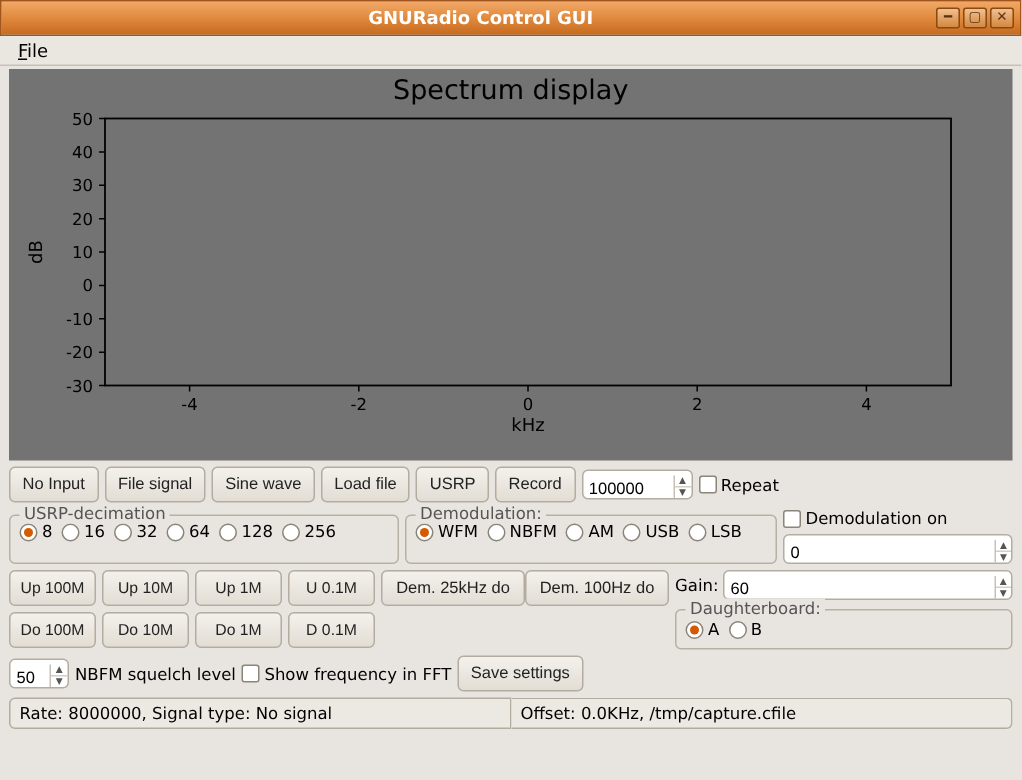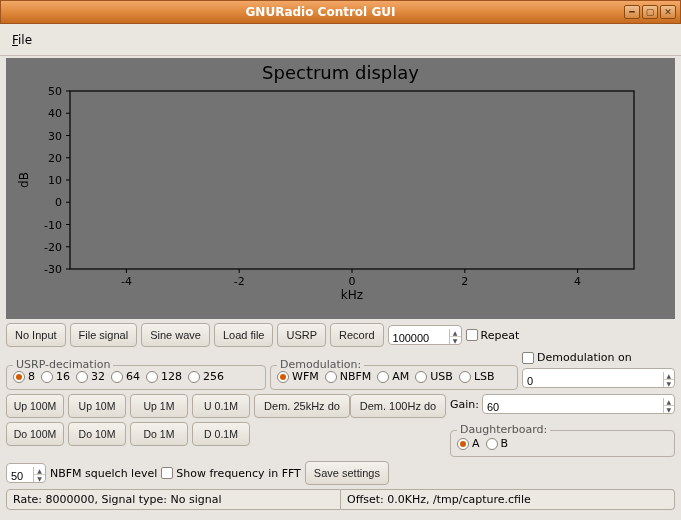--- a/index.html
+++ b/index.html
@@ -26,21 +26,21 @@
 .titlebar .winbtn {
   width: 16px; height: 14px;
   margin-left: 2px;
   background: linear-gradient(to bottom,#f0c090,#d58840);
   border:1px solid #8a4a10;
   border-radius:2px;
   display:flex; align-items:center; justify-content:center;
   font-size:9px; color:#5a3010;
 }
 .menubar {
-  height: 32px;
+  height: 20px;
   background: #eae6e0;
   border-bottom:1px solid #c8c0b8;
   display:flex; align-items:center;
   padding: 0 6px;
   font-size:12px;
 }
 .menu-item { padding:2px 6px; text-decoration:underline; text-decoration-color:transparent; }
 .menu-item:first-letter { text-decoration:underline; }
 .content {
   padding: 2px 6px 4px 6px;
@@ -74,21 +74,21 @@
 }
 .spin .spinbtns { display:flex; flex-direction:column; width:12px; border-left:1px solid #c8c0b8;}
 .spin .sb { flex:1; display:flex; align-items:center; justify-content:center; font-size:6px; color:#555; border-bottom:1px solid #d4cec4;}
 .spin .sb:last-child{border-bottom:none;}
 .chk { display:flex; align-items:center; gap:3px; }
 .chk .box { width:12px; height:12px; border:1px solid #8a847a; background:#fff; border-radius:2px;}
 .fieldset-like {
   border:1px solid #b8b0a4;
   padding:4px 6px 6px 6px;
   position:relative;
-  margin-top:14px;
+  margin-top:4px;
 }
 .fieldset-like .legend {
   position:absolute; top:-8px; left:6px;
   background:#e8e4df; padding:0 3px;
   font-size:11px; color:#555;
 }
 .radiogroup { display:flex; gap:6px; align-items:center; flex-wrap:nowrap;}
 .radio { display:flex; align-items:center; gap:3px; }
 .radio .dot {
   width:12px; height:12px; border:1px solid #8a847a; border-radius:50%; background:#fff;

